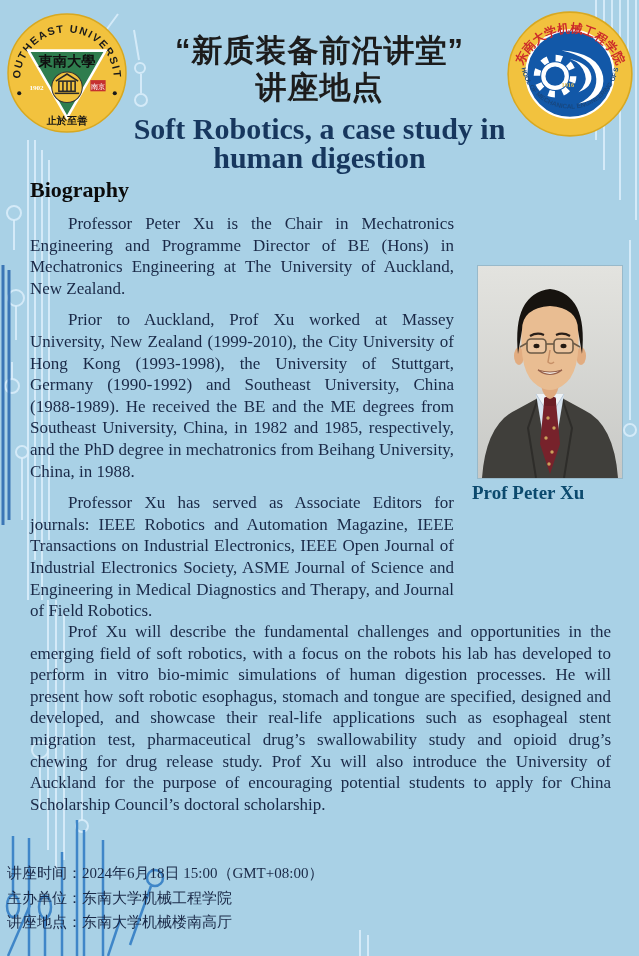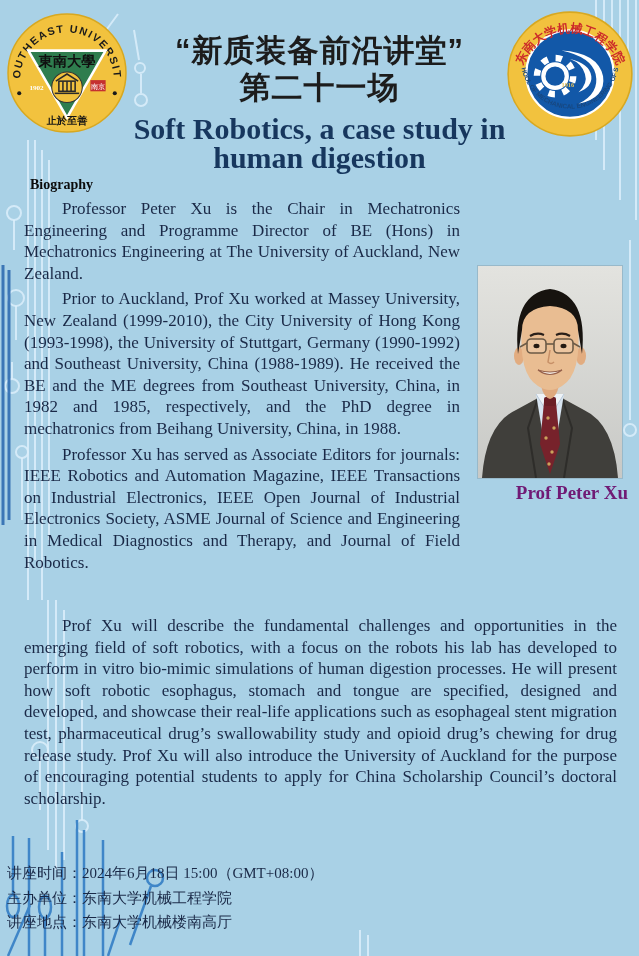--- a/index.html
+++ b/index.html
@@ -15,35 +15,35 @@
   .titles{position:absolute;left:0;top:32px;width:100%;text-align:center;}
   .cn-title{
     font-family:"Liberation Sans",sans-serif;
     font-size:31px;font-weight:bold;color:#1c1c1c;line-height:37px;letter-spacing:1px;text-align:center;
   }
   .en-title{
     margin:8px auto 0;width:390px;
     font-size:30px;font-weight:bold;color:#17375e;line-height:29px;
   }
   .section-heading{
-    margin:0 0 5px 10px;font-size:14px;font-weight:bold;color:#0b0b0b;
+    margin:0 0 5px 10px;font-size:22px;font-weight:bold;color:#0b0b0b;
   }
   .bio{position:absolute;left:20px;top:177px;width:444px;}
   .body-p{
-    margin:4px;font-size:17px;line-height:21.6px;color:#1a2947;
+    margin:10px;font-size:17px;line-height:21.6px;color:#1a2947;
     text-align:justify;text-indent:38px;
   }
   .photo-card{
     position:absolute;left:478px;top:266px;width:144px;height:212px;
     box-shadow:0 0 0 1px rgba(120,140,150,.35);
   }
   .photo-card svg{display:block;width:100%;height:100%;}
   .photo-caption{
-    position:absolute;left:472px;top:482px;width:156px;text-align:right;
-    font-size:19px;font-weight:bold;color:#701a75;
+    position:absolute;left:472px;top:482px;width:156px;text-align:left;
+    font-size:19px;font-weight:bold;color:#0c4a6e;
   }
   .abstract{position:absolute;left:20px;top:611px;width:601px;}
   .footer{
     position:absolute;left:0;top:861px;width:100%;text-align:left;
     font-size:15px;color:#1a2947;line-height:24.5px;padding-left:7px;
   }
   .logo svg,.circuit svg{display:block;}
 </style>
 </head>
 <body>
@@ -157,21 +157,21 @@
       <g fill="#ffffff">
         <path d="M52,38 Q86,40 91,62 Q94,82 68,88 Q88,78 84,60 Q80,44 52,38 Z"></path>
         <path d="M60,46 Q78,50 80,62 Q81,72 68,77 Q77,69 74,60 Q71,50 60,46 Z"></path>
       </g>
       <text x="58" y="72" text-anchor="middle" font-size="6" font-weight="bold" fill="#e8c35a">1916</text>
     </svg>
   </div>
 
   <div class="titles">
     <div class="cn-title">“新质装备前沿讲堂”</div>
-    <div class="cn-title">第二十一场</div>
+    <div class="cn-title">讲座地点</div>
     <div class="en-title">Soft Robotics, a case study in human digestion</div>
   </div>
 
   <div class="bio">
     <h2 class="section-heading">Biography</h2>
     <p class="body-p">Professor Peter Xu is the Chair in Mechatronics Engineering and Programme Director of BE (Hons) in Mechatronics Engineering at The University of Auckland, New Zealand.</p>
     <p class="body-p">Prior to Auckland, Prof Xu worked at Massey University, New Zealand (1999-2010), the City University of Hong Kong (1993-1998), the University of Stuttgart, Germany (1990-1992) and Southeast University, China (1988-1989). He received the BE and the ME degrees from Southeast University, China, in 1982 and 1985, respectively, and the PhD degree in mechatronics from Beihang University, China, in 1988.</p>
     <p class="body-p">Professor Xu has served as Associate Editors for journals: IEEE Robotics and Automation Magazine, IEEE Transactions on Industrial Electronics, IEEE Open Journal of Industrial Electronics Society, ASME Journal of Science and Engineering in Medical Diagnostics and Therapy, and Journal of Field Robotics.</p>
   </div>
 

